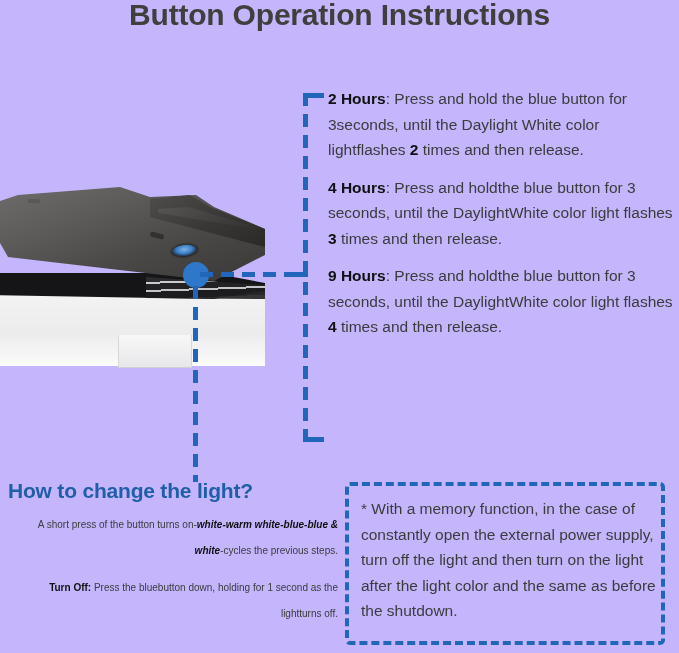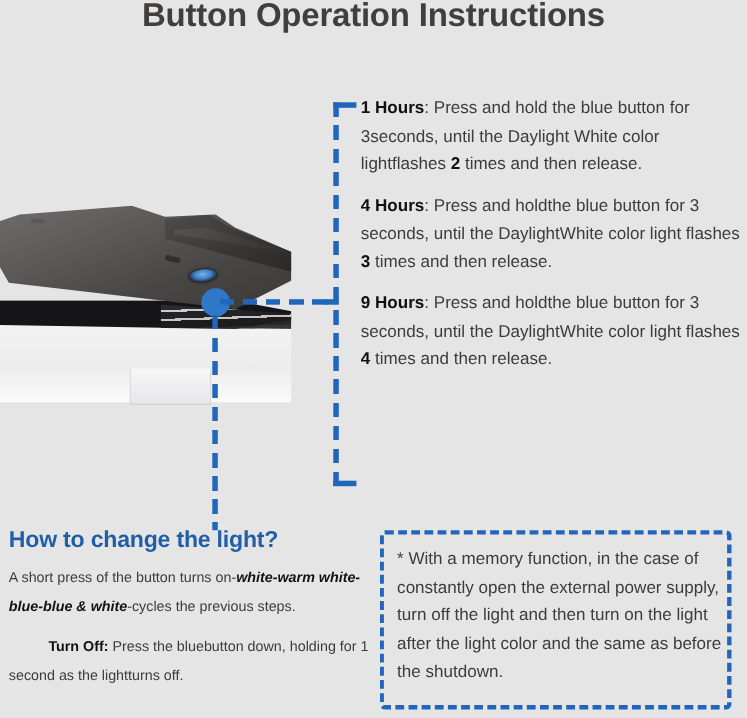--- a/index.html
+++ b/index.html
@@ -8,21 +8,21 @@
     background: #ffffff;
   }
   body {
     font-family: "Liberation Sans", sans-serif;
     color: #3a3a3a;
   }
   #page {
     position: relative;
     width: 679px;
     height: 653px;
-    background: #e5e5e5;
+    background: #c4b5fd;
     overflow: hidden;
   }
 
   
   .page-title {
     position: absolute;
     left: 0;
     top: -4px;
     width: 679px;
     text-align: center;
@@ -219,24 +219,25 @@
   .timer-item b { color: #111111; font-weight: bold; }
 
   
   .light-block {
     position: absolute;
     left: 8px;
     top: 512px;
     width: 330px;
   }
   .light-para {
-    font-size: 13px;
+    font-size: 10px;
     line-height: 25.5px;
     color: #3c3c3c;
     margin-bottom: 12px;
+    text-align: right;
   }
   .light-para:last-child { margin-bottom: 0; }
   .light-para b { color: #111111; font-weight: bold; margin-left: 36px; }
   .light-para i.bi { font-weight: bold; font-style: italic; color: #111111; }
 
   
   .memory-box {
     position: absolute;
     left: 345px;
     top: 482px;
@@ -284,21 +285,21 @@
     <div class="bracket-v"></div>
     <div class="bracket-top"></div>
     <div class="bracket-bottom"></div>
     <div class="bracket-mid"></div>
   </div>
 
 
   <div class="timer-list">
 
     <div class="timer-item">
-      <b>1 Hours</b><span>:</span><span> Press and hold the blue button for 3seconds, until the Daylight White color lightflashes </span><b>2</b><span> times and then release.</span>
+      <b>2 Hours</b><span>:</span><span> Press and hold the blue button for 3seconds, until the Daylight White color lightflashes </span><b>2</b><span> times and then release.</span>
     </div>
 
     <div class="timer-item">
       <b>4 Hours</b><span>:</span><span> Press and holdthe blue button for 3 seconds, until the DaylightWhite color light flashes </span><b>3</b><span> times and then release.</span>
     </div>
 
     <div class="timer-item">
       <b>9 Hours</b><span>:</span><span> Press and holdthe blue button for 3 seconds, until the DaylightWhite color light flashes </span><b>4</b><span> times and then release.</span>
     </div>
 

